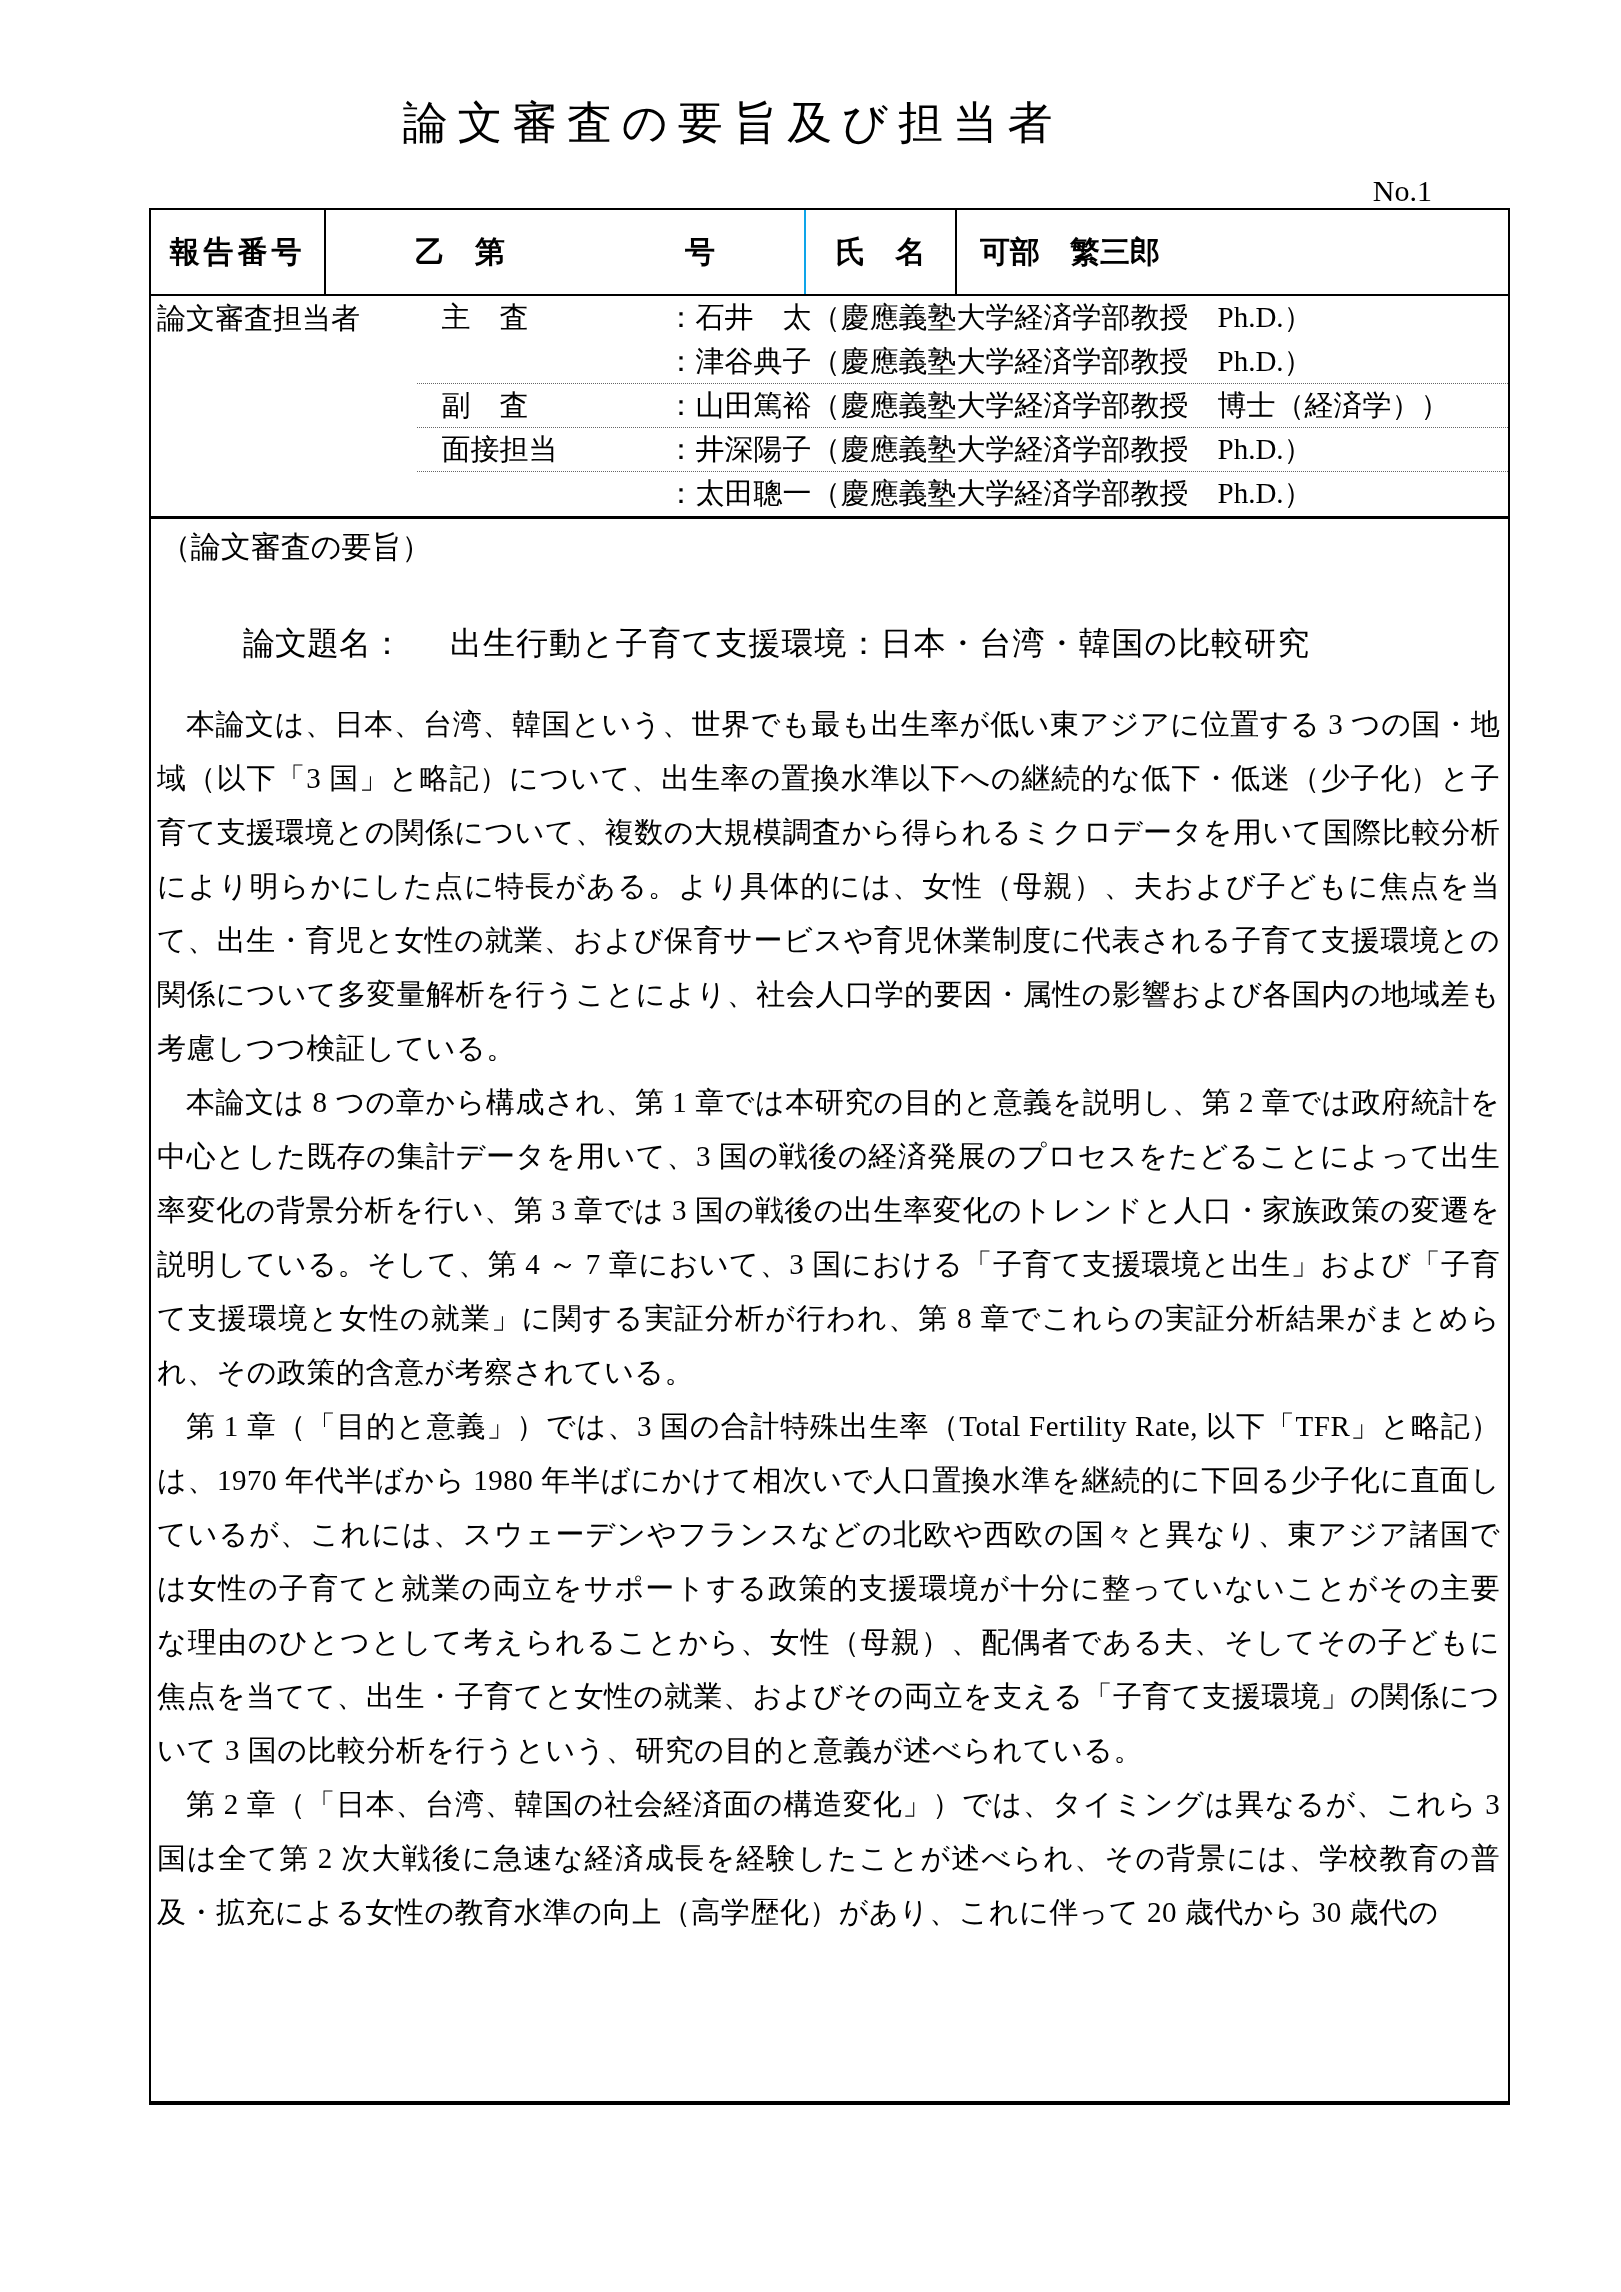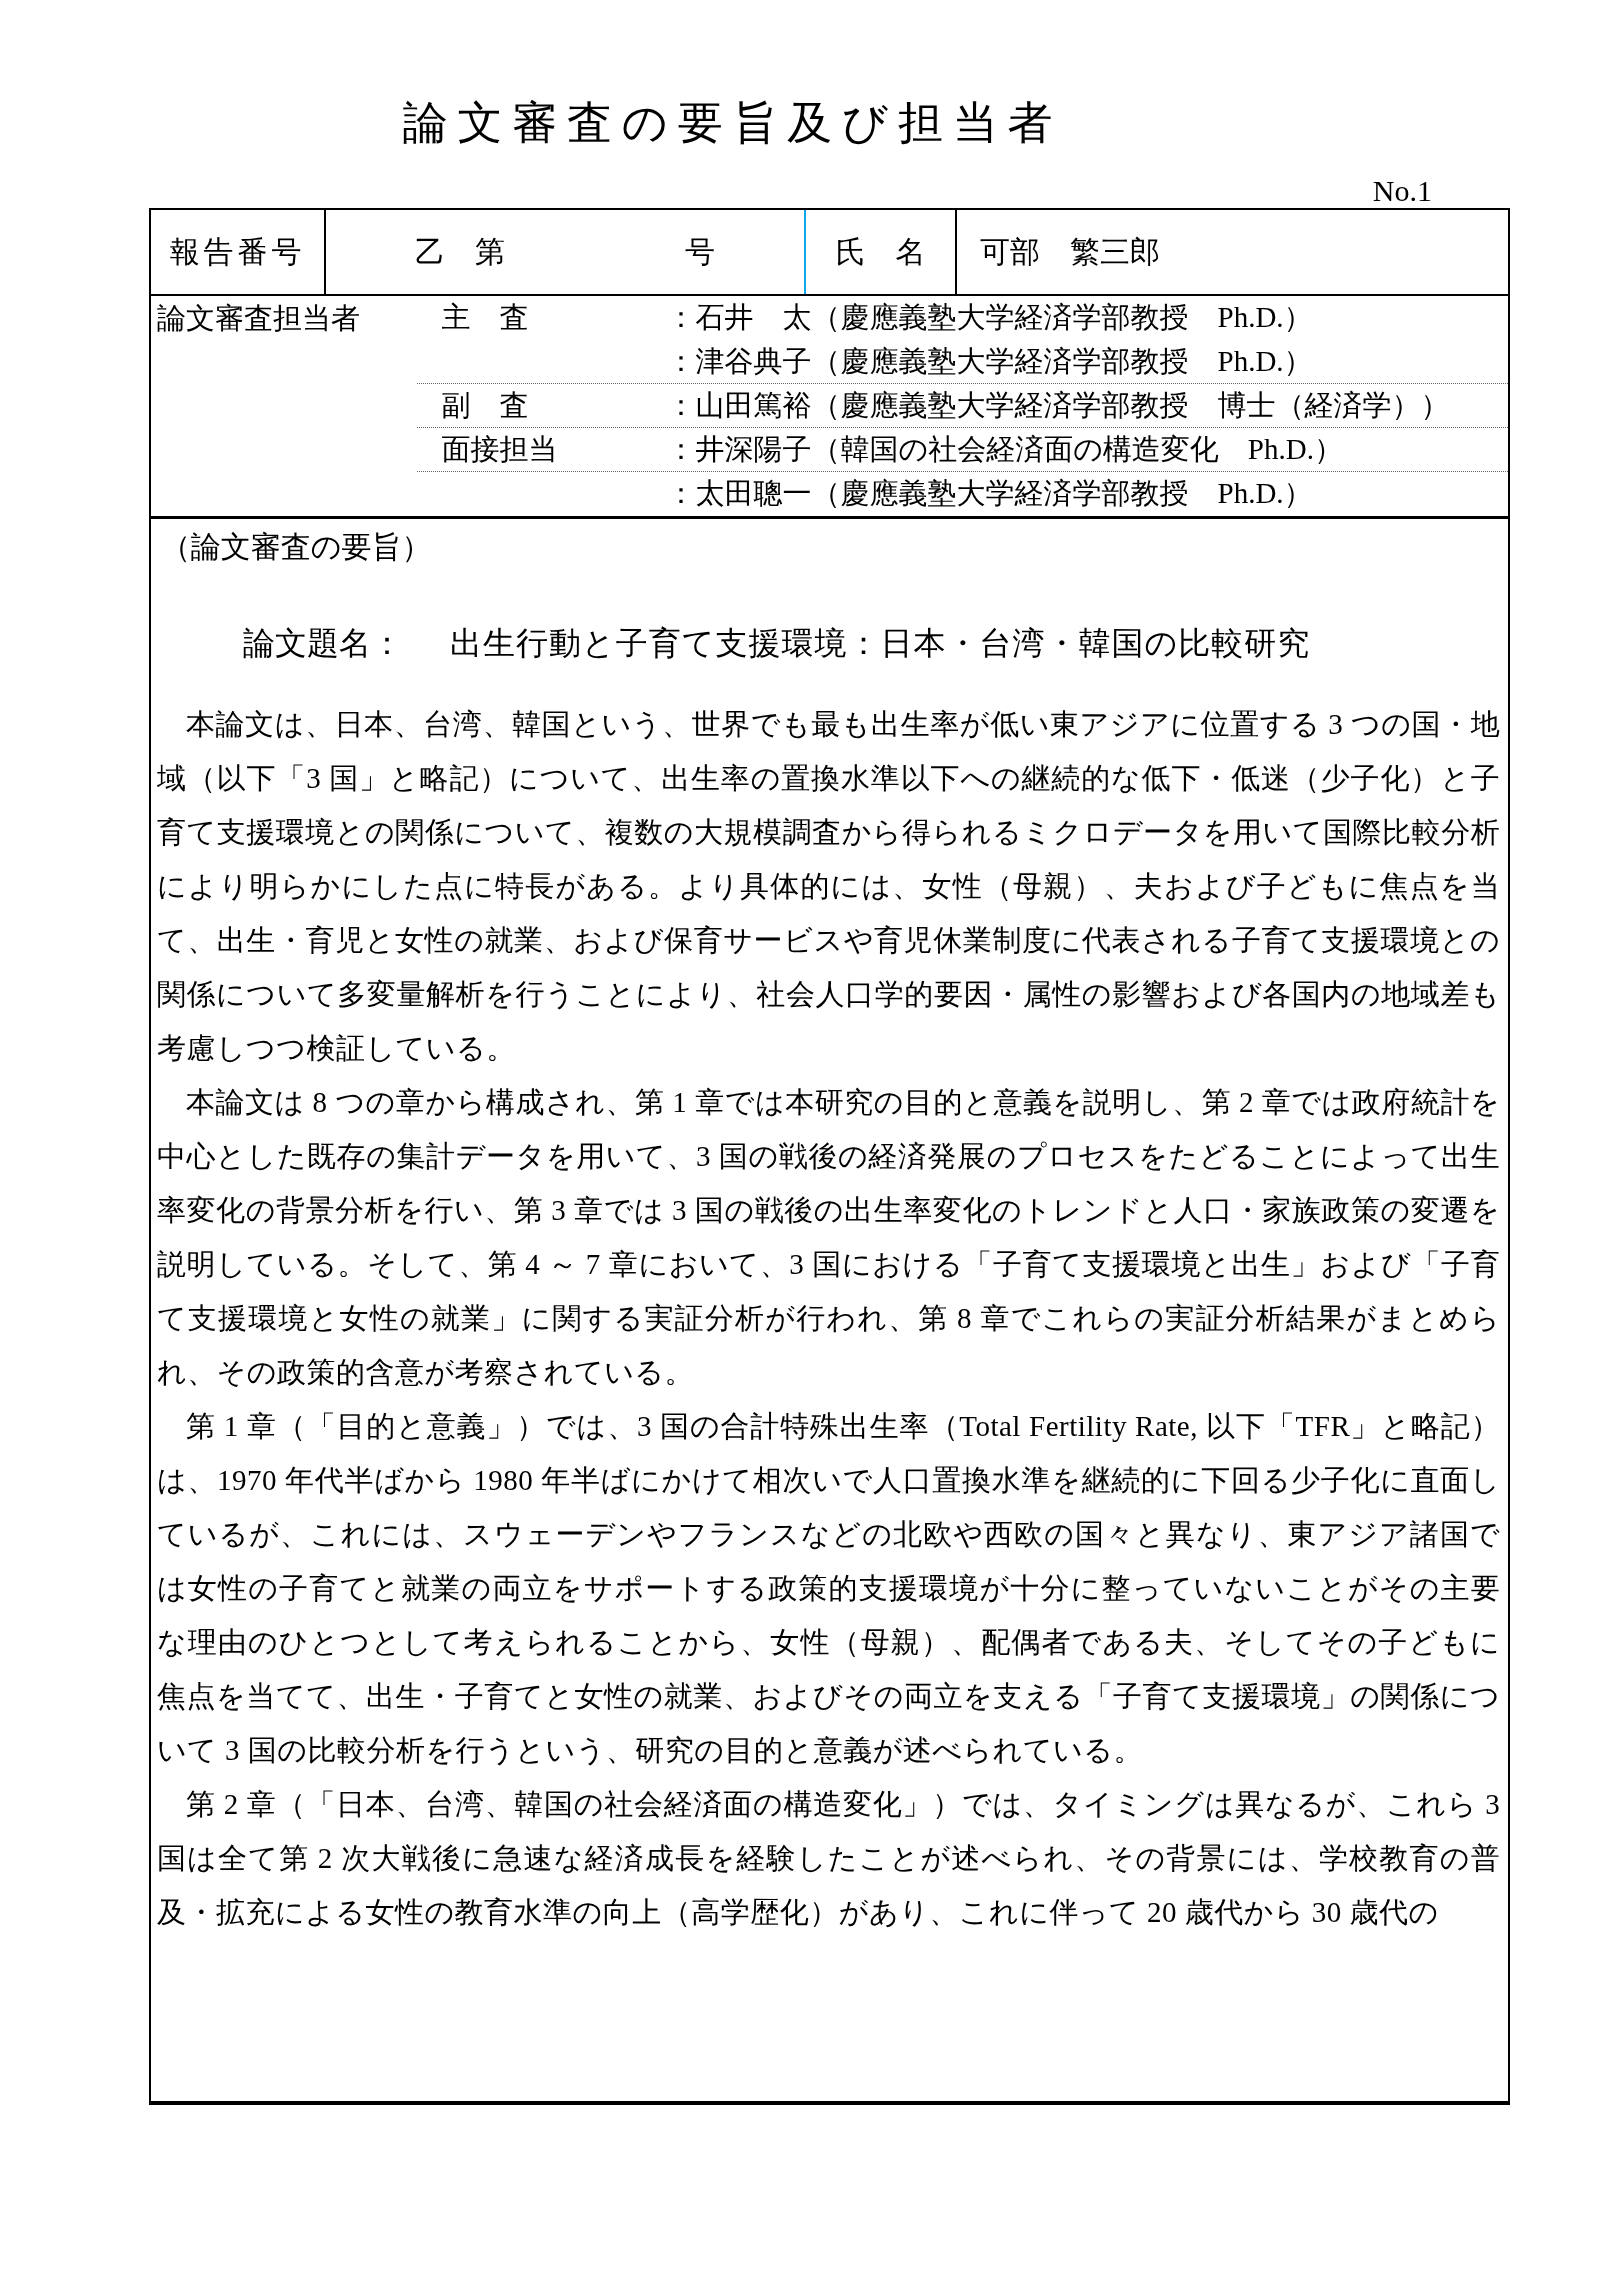--- a/index.html
+++ b/index.html
@@ -39,21 +39,21 @@
     background:#fff;
   }
   
   .row1 {
     display:flex;
     height:86px;
     border-bottom:2px solid #000;
     align-items:center;
     font-size:30px;
   }
-  .row1 .cell { height:100%; display:flex; align-items:center; }
+  .row1 .cell { height:100%; display:flex; align-items:center;font-weight:bold; }
   .c1 { width:173px; justify-content:center; letter-spacing:3.9px; }
   .c2 { width:482px; border-left:2px solid #000; border-right:2px solid #0ea5e9; justify-content:center; white-space:pre; }
   .c3 { width:151px; border-right:2px solid #000; justify-content:center; white-space:pre; }
   .c4 { flex:1; padding-left:23px; white-space:pre; }
   
   .row2 {
     display:flex;
     border-bottom:3.9px solid #000;
     font-size:29px;
   }
@@ -130,21 +130,21 @@
         <div class="exam-row sep">
           <span class="role"></span>
           <span class="entry">：津谷典子（慶應義塾大学経済学部教授　Ph.D.）</span>
         </div>
         <div class="exam-row sep">
           <span class="role">副　査</span>
           <span class="entry">：山田篤裕（慶應義塾大学経済学部教授　博士（経済学））</span>
         </div>
         <div class="exam-row sep">
           <span class="role">面接担当</span>
-          <span class="entry">：井深陽子（韓国の社会経済面の構造変化　Ph.D.）</span>
+          <span class="entry">：井深陽子（慶應義塾大学経済学部教授　Ph.D.）</span>
         </div>
         <div class="exam-row">
           <span class="role"></span>
           <span class="entry">：太田聰一（慶應義塾大学経済学部教授　Ph.D.）</span>
         </div>
       </div>
     </div>
 
     <div class="row3">
       <div class="summary-label">（論文審査の要旨）</div>

